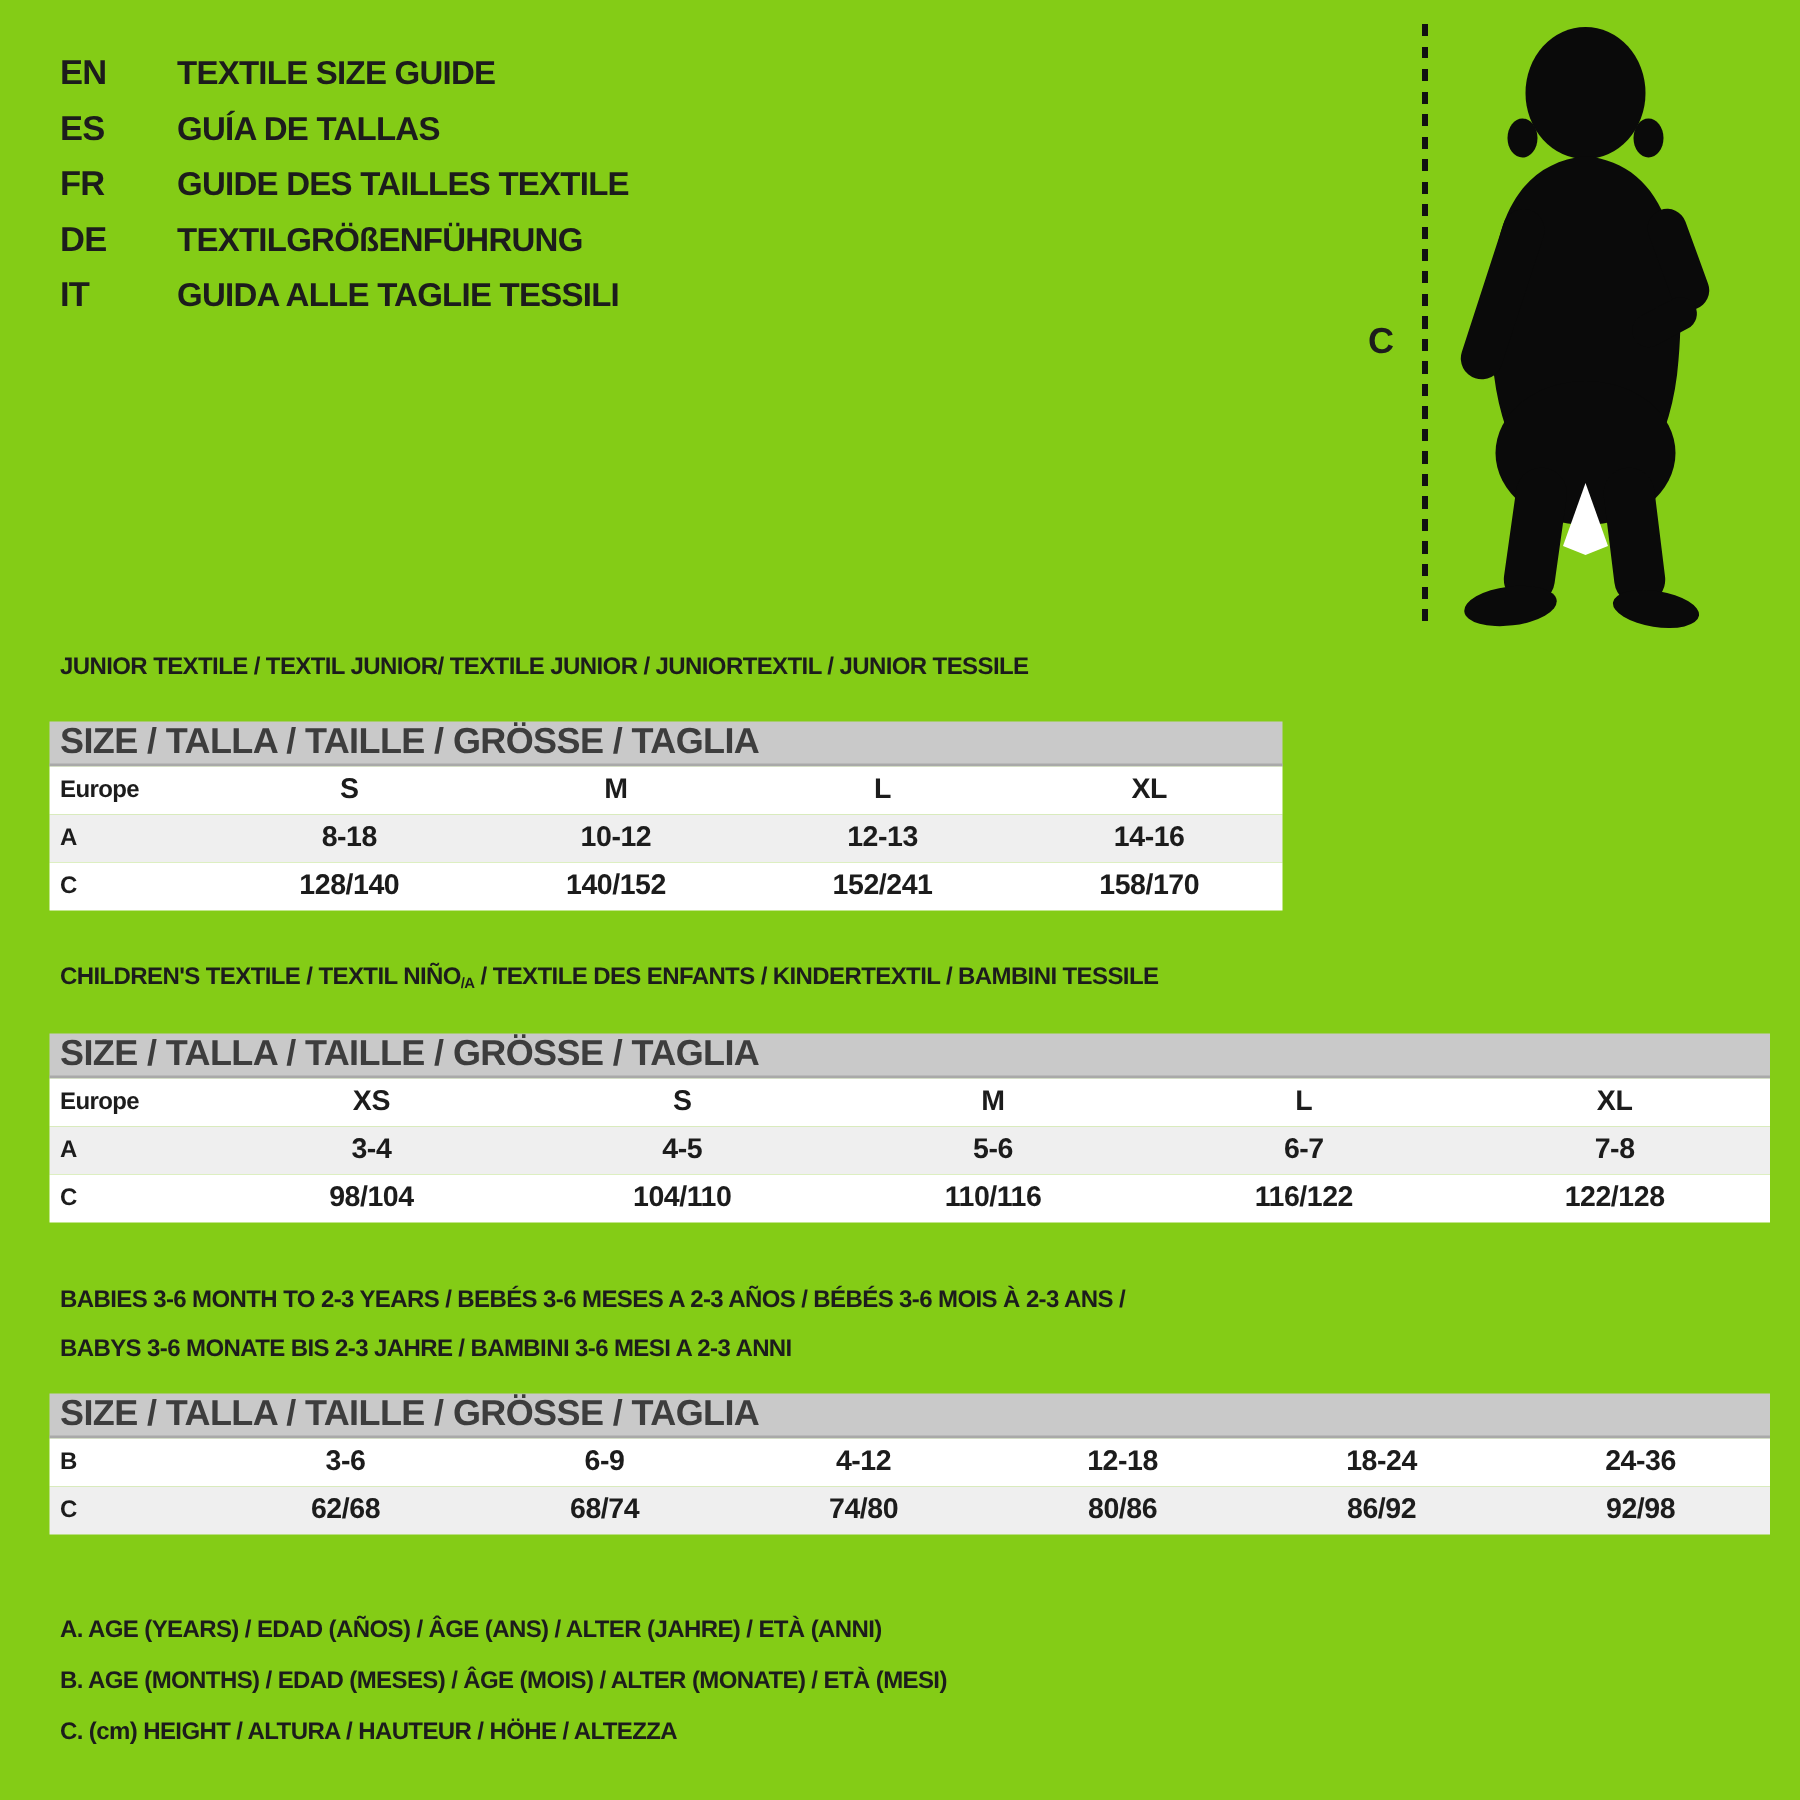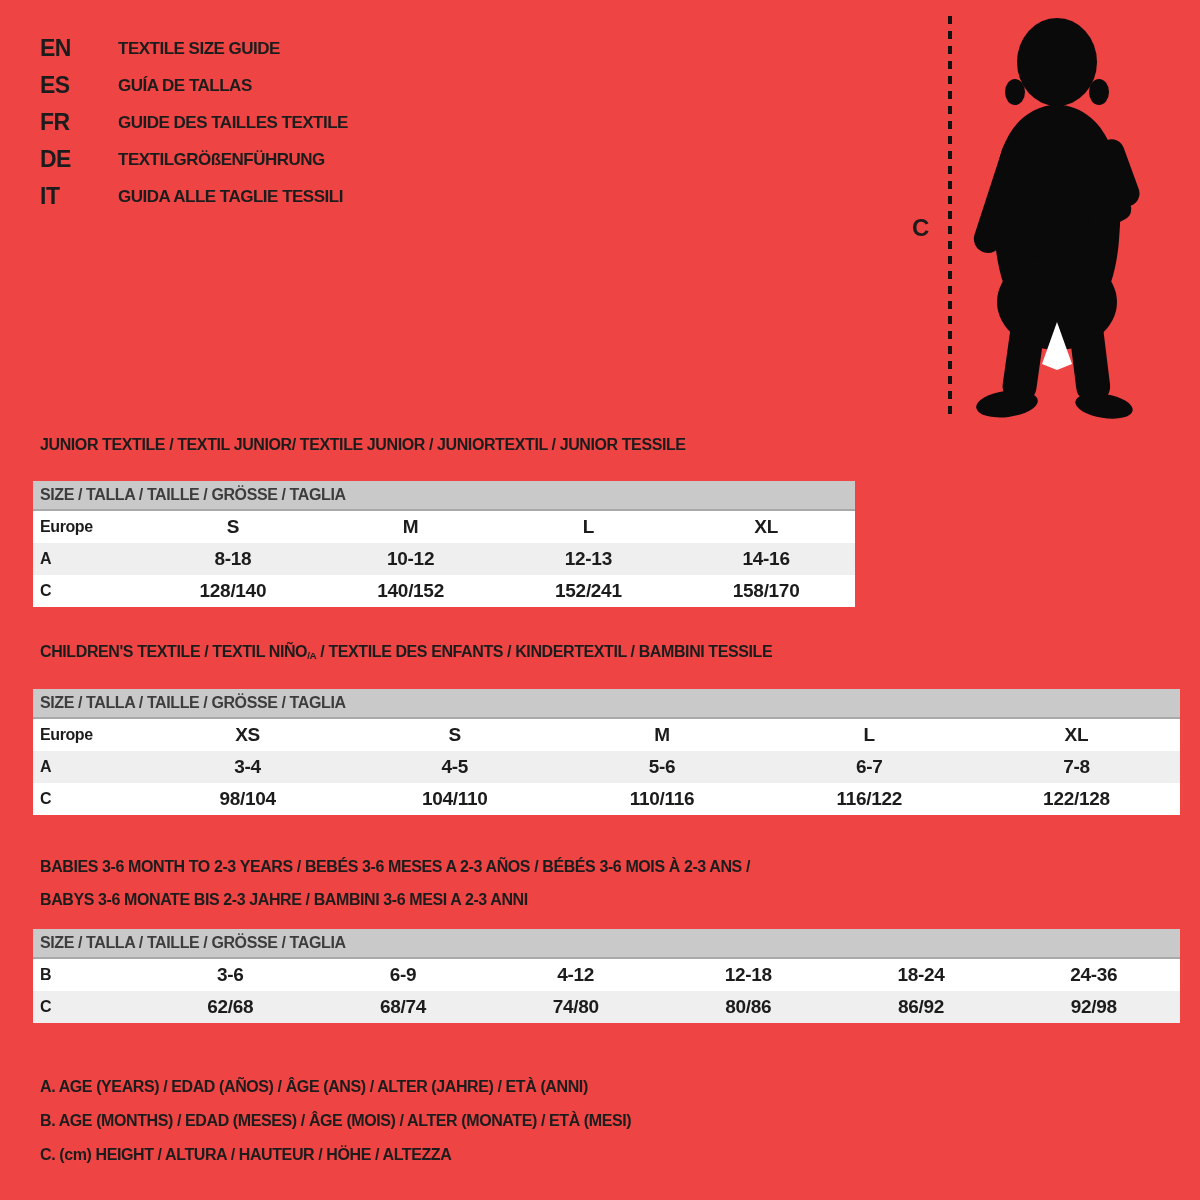--- a/index.html
+++ b/index.html
@@ -1,34 +1,34 @@
 <!DOCTYPE html>
 <html><head>
 <meta charset="utf-8">
 <style>
   * { margin: 0; padding: 0; box-sizing: border-box; }
   html, body { background: #ffffff; }
   .page {
     position: relative;
     width: 1200px;
     height: 1200px;
-    background: #ef4444;
+    background: #84cc16;
     font-family: "Liberation Sans", "DejaVu Sans", sans-serif;
     color: #1c1c1c;
     overflow: hidden;
   }
 
   
   .lang-block { position: absolute; left: 40px; top: 30px; }
   .lang-row { display: flex; height: 37px; align-items: center; }
   .lang-code {
     width: 78px; font-size: 23px; font-weight: 700; letter-spacing: -0.5px;
   }
   .lang-label {
-    font-size: 17px; font-weight: 700; letter-spacing: -0.5px; white-space: nowrap;
+    font-size: 22px; font-weight: 700; letter-spacing: -0.5px; white-space: nowrap;
   }
 
   
   .height-line {
     position: absolute; left: 948px; top: 16px; width: 4px; height: 400px;
     background: repeating-linear-gradient(to bottom, #111 0px, #111 8px, transparent 8px, transparent 15px);
   }
   .measure-label {
     position: absolute; left: 912px; top: 214px;
     font-size: 24px; font-weight: 700;
@@ -47,21 +47,21 @@
 
   
   .size-table { position: absolute; left: 33px; }
   .table-junior { top: 481px; width: 822px; }
   .table-children { top: 689px; width: 1147px; }
   .table-babies { top: 929px; width: 1147px; }
 
   .thead {
     height: 30px; background: #c9c9c9; border-bottom: 2px solid #a9a9a9;
     display: flex; align-items: center; padding-left: 7px;
-    font-size: 16px; font-weight: 700; color: #3d3d3d; letter-spacing: -0.4px;
+    font-size: 24px; font-weight: 700; color: #3d3d3d; letter-spacing: -0.4px;
   }
   .trow { display: flex; height: 32px; align-items: center; background: #ffffff; }
   .trow.shaded { background: #efefef; }
   .row-label {
     width: 111px; padding-left: 7px; font-size: 16px; font-weight: 700; letter-spacing: -0.4px;
   }
   .cell {
     flex: 1; text-align: center; font-size: 19px; font-weight: 700; letter-spacing: -0.3px;
   }
 

